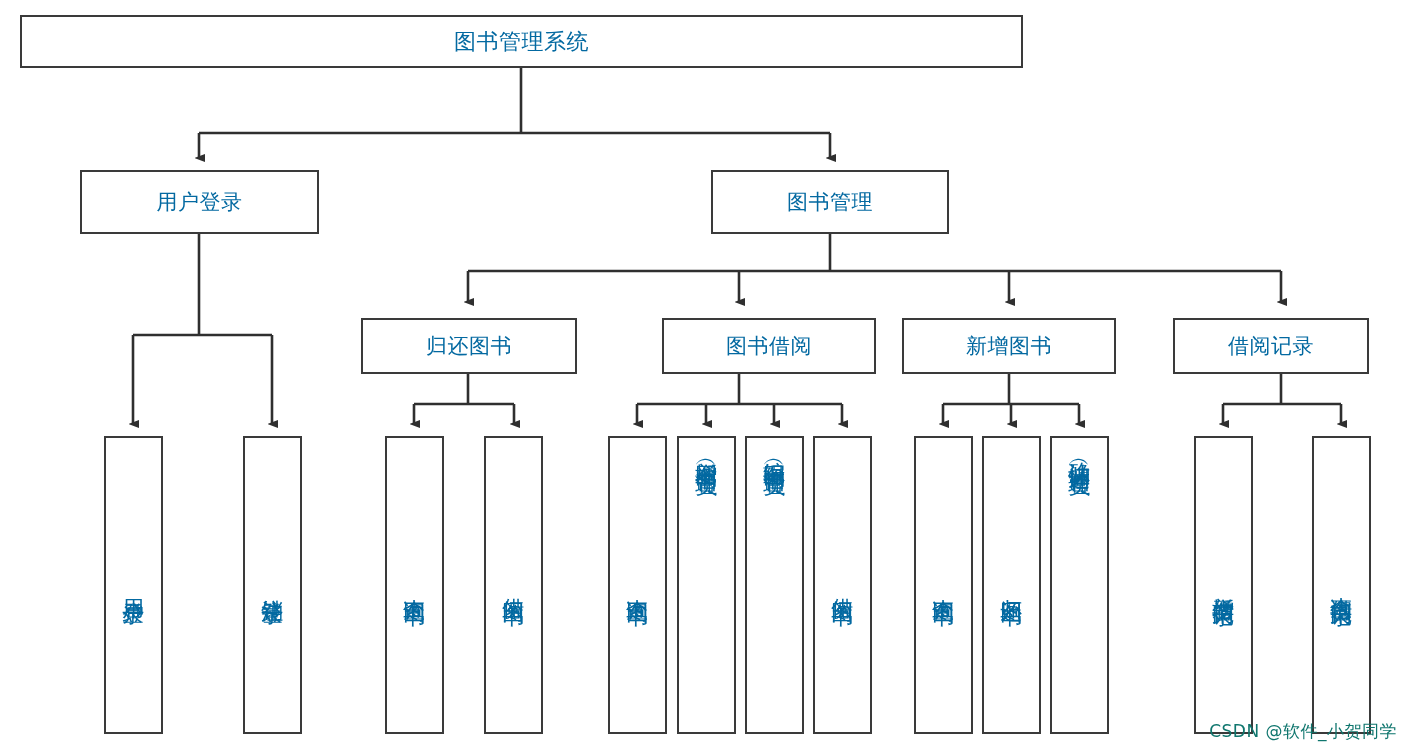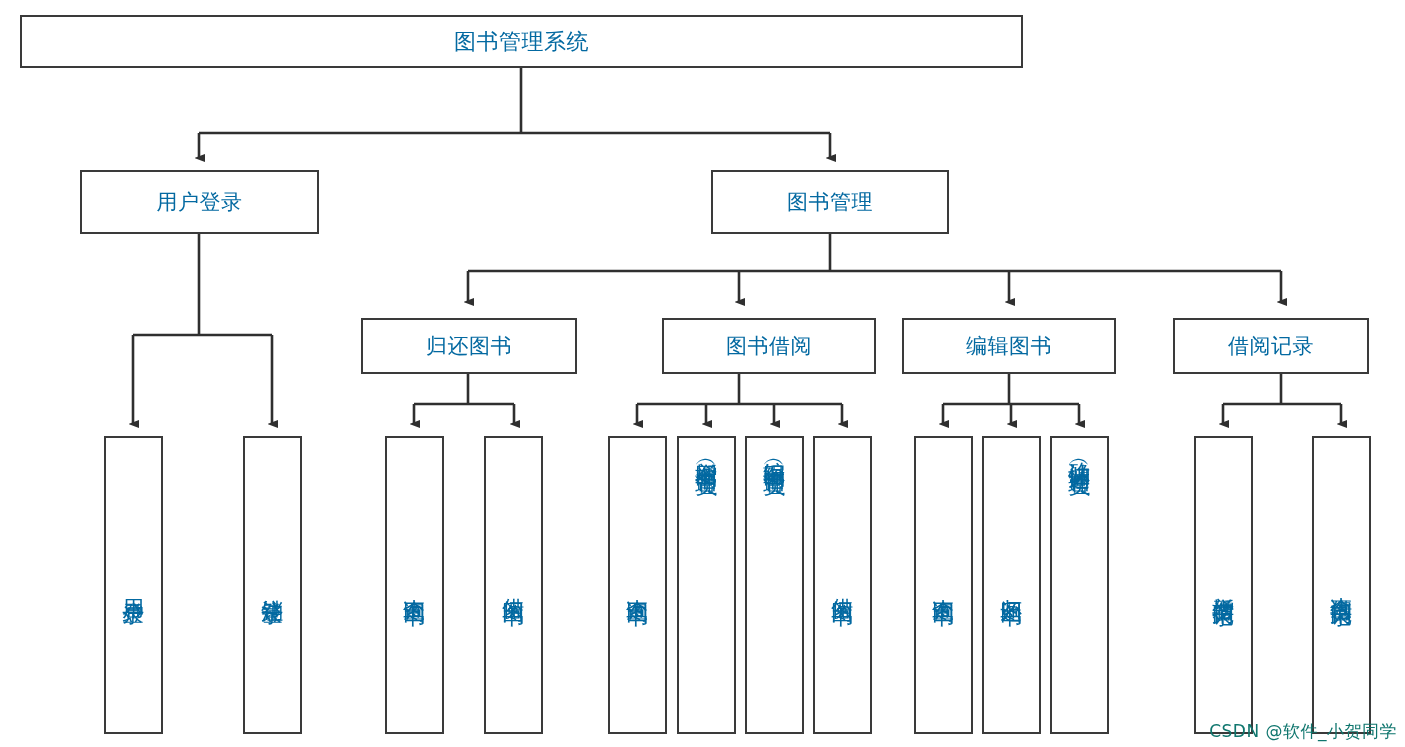--- a/index.html
+++ b/index.html
@@ -147,21 +147,21 @@
 
   <div class="node horiz" style="left:361px; top:318px; width:216px; height:56px;">
     <span class="label">归还图书</span>
   </div>
 
   <div class="node horiz" style="left:662px; top:318px; width:214px; height:56px;">
     <span class="label">图书借阅</span>
   </div>
 
   <div class="node horiz" style="left:902px; top:318px; width:214px; height:56px;">
-    <span class="label">编辑图书</span>
+    <span class="label">新增图书</span>
   </div>
 
   <div class="node horiz" style="left:1173px; top:318px; width:196px; height:56px;">
     <span class="label">借阅记录</span>
   </div>
 
   <div class="node vert center" style="left:104px; top:436px; width:59px; height:298px;">
     <span class="label">用户登录</span>
   </div>
 

